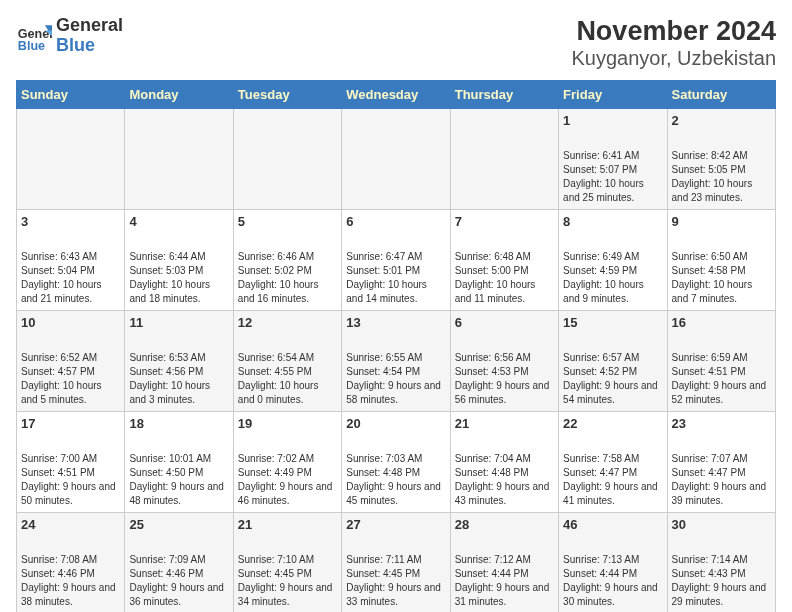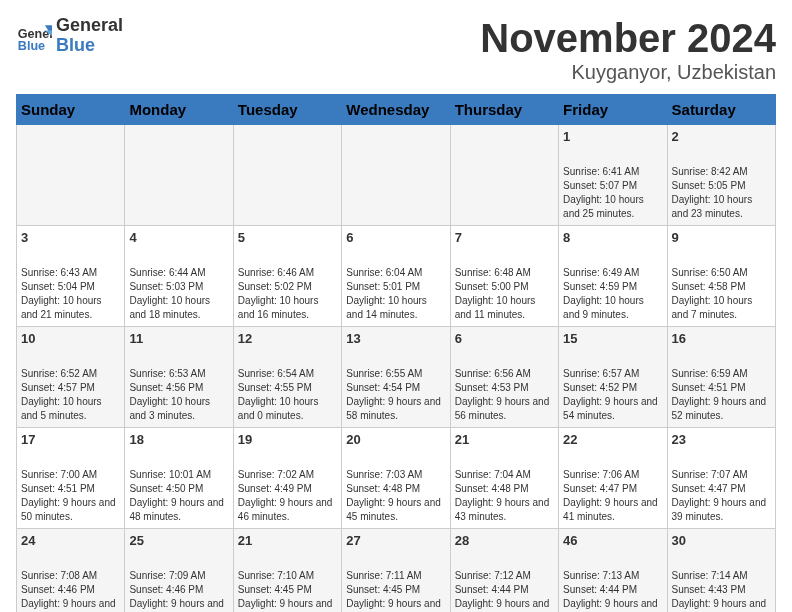--- a/index.html
+++ b/index.html
@@ -41,37 +41,37 @@
       color: #3a7abf;
     }
     .logo-icon {
       width: 36px;
       height: 36px;
     }
     .title-area {
       text-align: right;
     }
     .month-title {
-      font-size: 40px;
+      font-size: 27px;
       font-weight: bold;
       color: #333;
     }
     .location {
       font-size: 20px;
       color: #555;
     }
     table {
       width: 100%;
       border-collapse: collapse;
       table-layout: fixed;
     }
     thead th {
       background-color: #3a7abf;
-      color: #000000;
-      font-size: 15px;
+      color: #fef9c3;
+      font-size: 13px;
       font-weight: bold;
       padding: 6px 4px;
       text-align: left;
       border: 1px solid #3a7abf;
     }
     tbody td {
       border: 1px solid #ccc;
       vertical-align: top;
       padding: 4px 4px;
       font-size: 10px;
@@ -174,21 +174,21 @@
 Daylight: 10 hours and 18 minutes.</div>
           </td>
           <td>
             <span class="day-num">5</span>
             <div class="day-info">Sunrise: 6:46 AM
 Sunset: 5:02 PM
 Daylight: 10 hours and 16 minutes.</div>
           </td>
           <td>
             <span class="day-num">6</span>
-            <div class="day-info">Sunrise: 6:04 AM
+            <div class="day-info">Sunrise: 6:47 AM
 Sunset: 5:01 PM
 Daylight: 10 hours and 14 minutes.</div>
           </td>
           <td>
             <span class="day-num">7</span>
             <div class="day-info">Sunrise: 6:48 AM
 Sunset: 5:00 PM
 Daylight: 10 hours and 11 minutes.</div>
           </td>
           <td>
@@ -274,21 +274,21 @@
 Daylight: 9 hours and 45 minutes.</div>
           </td>
           <td>
             <span class="day-num">21</span>
             <div class="day-info">Sunrise: 7:04 AM
 Sunset: 4:48 PM
 Daylight: 9 hours and 43 minutes.</div>
           </td>
           <td>
             <span class="day-num">22</span>
-            <div class="day-info">Sunrise: 7:06 AM
+            <div class="day-info">Sunrise: 7:58 AM
 Sunset: 4:47 PM
 Daylight: 9 hours and 41 minutes.</div>
           </td>
           <td>
             <span class="day-num">23</span>
             <div class="day-info">Sunrise: 7:07 AM
 Sunset: 4:47 PM
 Daylight: 9 hours and 39 minutes.</div>
           </td>
         </tr>

